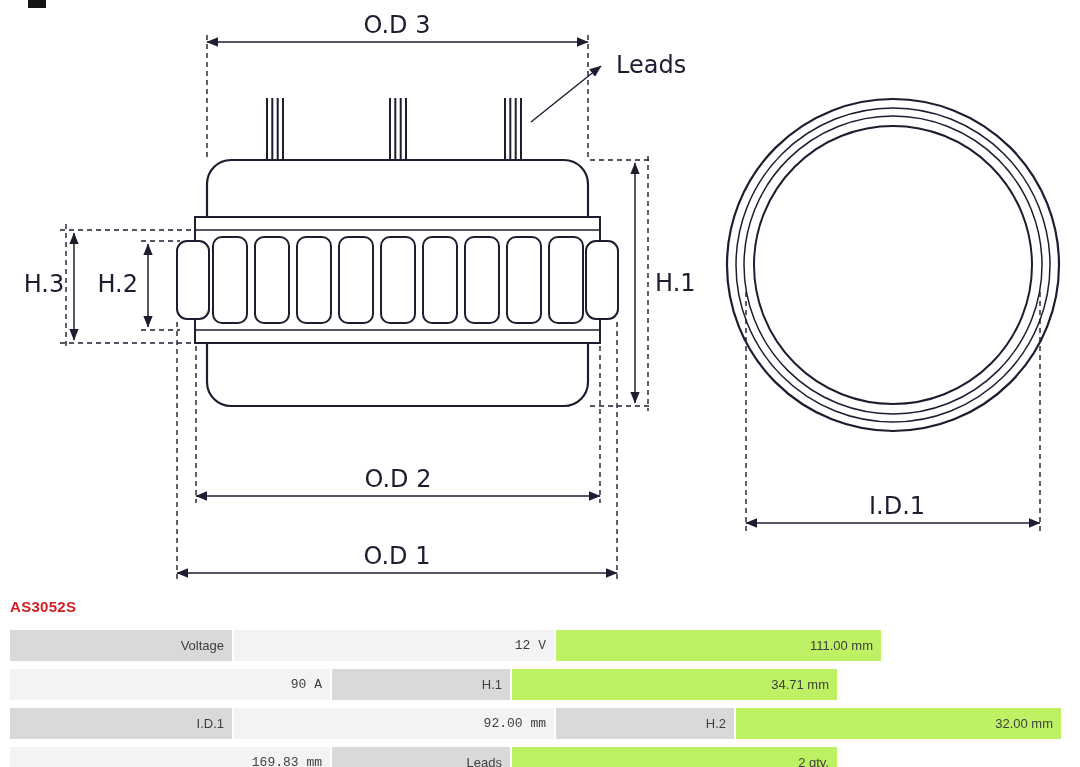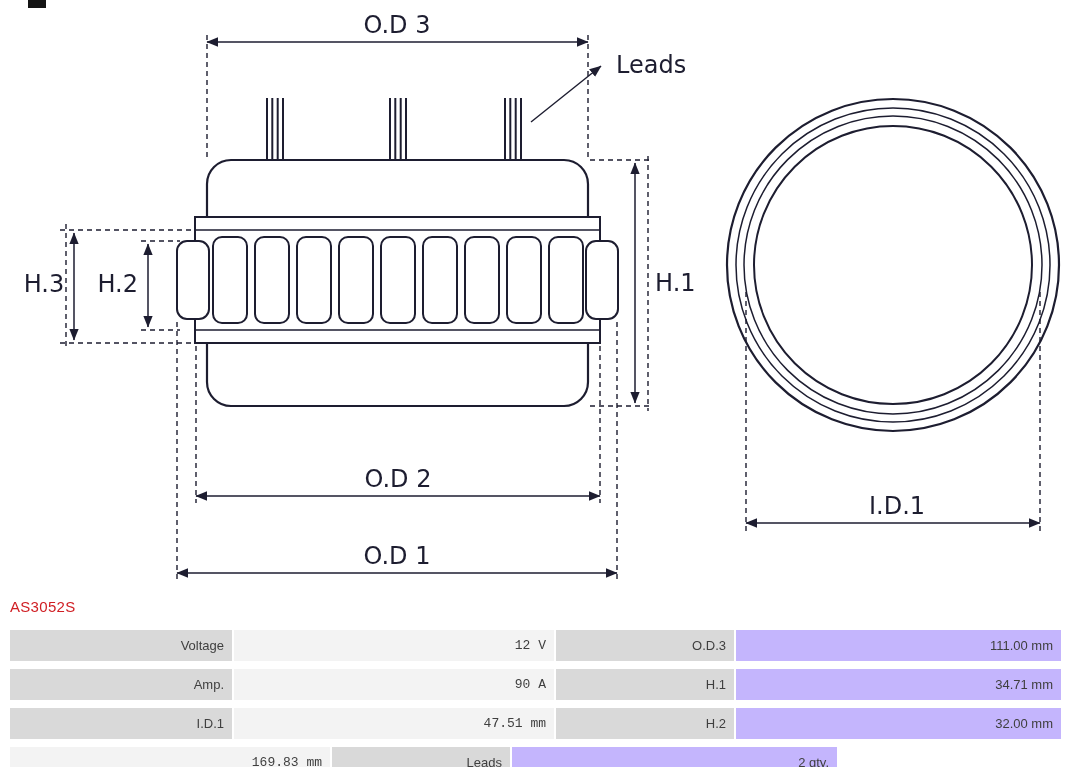--- a/index.html
+++ b/index.html
@@ -1,28 +1,28 @@
 <!DOCTYPE html>
 <html><head>
 <meta charset="utf-8">
 <style>
   html,body{margin:0;padding:0;background:#ffffff;}
   body{width:1080px;height:767px;overflow:hidden;}
   .page{position:relative;width:884px;height:767px;font-family:"Liberation Sans",sans-serif;background:#fff;}
   .corner-mark{position:absolute;left:28px;top:0;width:18px;height:8px;background:#141414;}
   svg.drawing{position:absolute;left:0;top:0;display:block;}
   svg text{font-family:"DejaVu Sans",sans-serif;font-size:24px;fill:#1d1d30;}
-  .part-number{position:absolute;left:10px;top:598px;font-size:15px;font-weight:400;color:#d01e23;letter-spacing:.3px;}
+  .part-number{position:absolute;left:10px;top:598px;font-size:15px;font-weight:700;color:#d01e23;letter-spacing:.3px;}
   .spec-table{position:absolute;left:10px;top:630px;display:flex;flex-direction:column;gap:8px;}
   .trow{display:flex;gap:2px;height:31px;}
   .cell{display:flex;align-items:center;justify-content:flex-end;padding-right:8px;font-size:13px;color:#3f3f3f;}
   .c-label1{background:#d9d9d9;width:214px;}
   .c-value1{background:#f3f3f3;width:312px;font-family:Liberation Mono, monospace;}
   .c-label2{background:#d9d9d9;width:170px;}
-  .c-value2{background:#c4b5fd;width:317px;}
+  .c-value2{background:#bef264;width:317px;}
 </style>
 </head>
 <body>
 
 <div class="page">
 
   <div class="corner-mark"></div>
 
   <svg class="drawing" width="1080" height="592" viewBox="0 0 1080 592">
     <defs>
@@ -140,32 +140,30 @@
       <text x="897" y="514" text-anchor="middle" stroke="none" fill="#1d1d30">I.D.1</text>
     </g>
   </svg>
 
   <div class="part-number">AS3052S</div>
 
   <div class="spec-table">
     <div class="trow">
       <div class="cell c-label1">Voltage</div>
       <div class="cell c-value1">12 V</div>
-      <div class="cell c-label2">O.D.3</div>
       <div class="cell c-value2">111.00 mm</div>
     </div>
     <div class="trow">
-      <div class="cell c-label1">Amp.</div>
       <div class="cell c-value1">90 A</div>
       <div class="cell c-label2">H.1</div>
       <div class="cell c-value2">34.71 mm</div>
     </div>
     <div class="trow">
       <div class="cell c-label1">I.D.1</div>
-      <div class="cell c-value1">47.51 mm</div>
+      <div class="cell c-value1">92.00 mm</div>
       <div class="cell c-label2">H.2</div>
       <div class="cell c-value2">32.00 mm</div>
     </div>
     <div class="trow">
       <div class="cell c-value1">169.83 mm</div>
       <div class="cell c-label2">Leads</div>
       <div class="cell c-value2">2 qty.</div>
     </div>
   </div>
 

